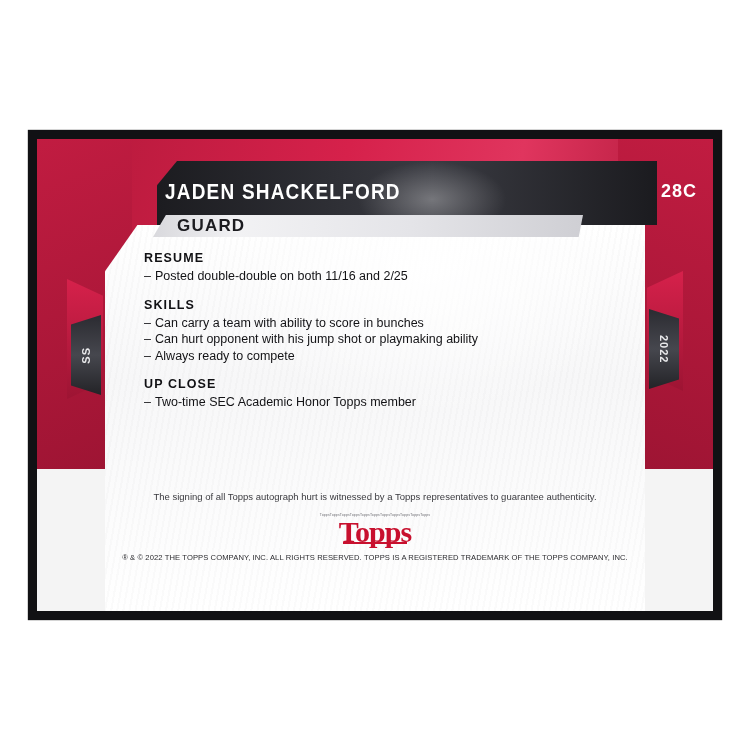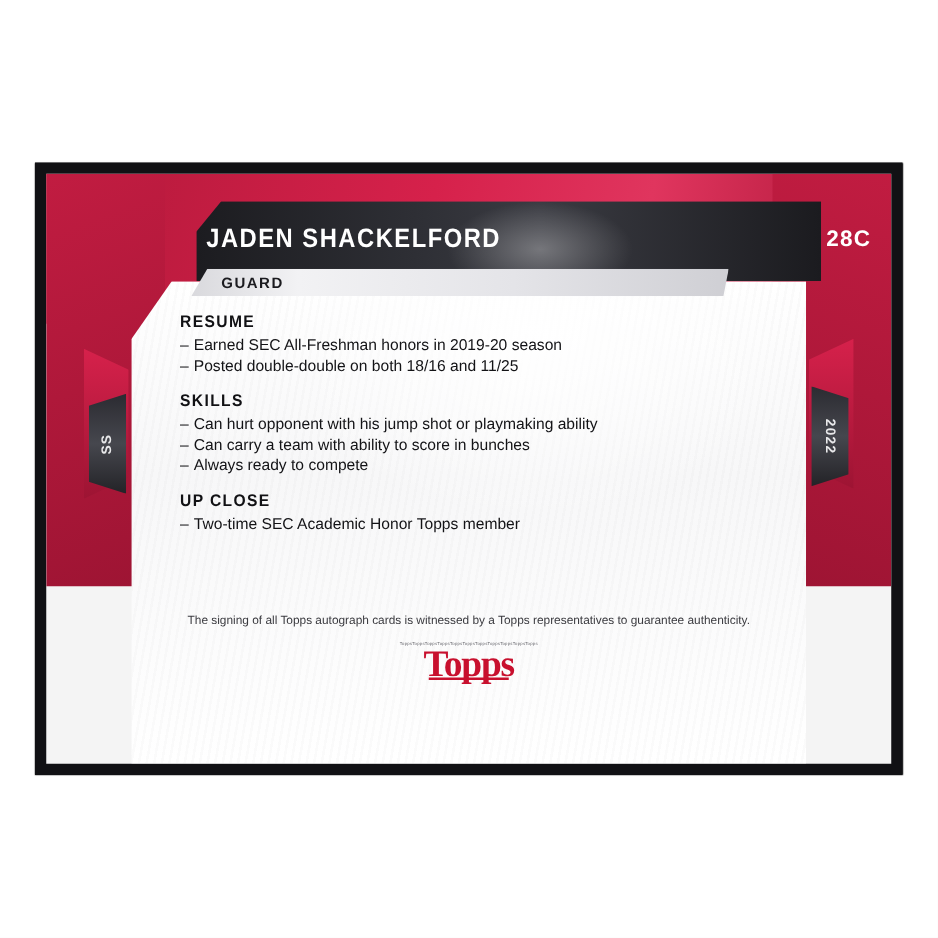--- a/index.html
+++ b/index.html
@@ -151,21 +151,21 @@
     top: 76px;
     width: 430px;
     height: 22px;
     background: linear-gradient(90deg, #d9d9dd 0%, #f2f2f4 20%, #e4e4e8 60%, #cfcfd4 100%);
     clip-path: polygon(3% 0, 100% 0, 99% 100%, 0 100%);
     display: flex;
     align-items: center;
   }
   .pos-text {
     margin-left: 24px;
-    font-size: 12px;
+    font-size: 17px;
     font-weight: bold;
     letter-spacing: 1.2px;
     color: #1b1b1f;
   }
 
   
   .side-tab {
     position: absolute;
     width: 30px;
     height: 80px;
@@ -328,41 +328,41 @@
         <span>SS</span>
       </div>
       <div class="side-tab right">
         <span>2022</span>
       </div>
 
       <div class="content">
 
         <div class="section">
           <div class="section-title">RESUME</div>
-          <div class="bullet"><span class="dash">–</span><span>Earned SEC All-Freshman honors in 2019-20 season</span></div>
-          <div class="bullet"><span class="dash">–</span><span>Posted double-double on both 18/16 and 11/25</span></div>
+          <div class="bullet"><span class="dash">–</span><span>Posted double-double on both 11/16 and 2/25</span></div>
         </div>
 
         <div class="section">
           <div class="section-title">SKILLS</div>
+          <div class="bullet"><span class="dash">–</span><span>Can carry a team with ability to score in bunches</span></div>
           <div class="bullet"><span class="dash">–</span><span>Can hurt opponent with his jump shot or playmaking ability</span></div>
-          <div class="bullet"><span class="dash">–</span><span>Can carry a team with ability to score in bunches</span></div>
           <div class="bullet"><span class="dash">–</span><span>Always ready to compete</span></div>
         </div>
 
         <div class="section">
           <div class="section-title">UP CLOSE</div>
           <div class="bullet"><span class="dash">–</span><span>Two-time SEC Academic Honor Topps member</span></div>
         </div>
 
       </div>
 
-      <div class="disclaimer">The signing of all Topps autograph cards is witnessed by a Topps representatives to guarantee authenticity.</div>
+      <div class="disclaimer">The signing of all Topps autograph hurt is witnessed by a Topps representatives to guarantee authenticity.</div>
 
       <div class="topps-logo-wrap">
         <div class="topps-tinytext">ToppsToppsToppsToppsToppsToppsToppsToppsToppsToppsTopps</div>
         <div class="topps-logo">Topps</div>
       </div>
 
+      <div class="copyright">® &amp; © 2022 THE TOPPS COMPANY, INC.  ALL RIGHTS RESERVED. TOPPS IS A REGISTERED TRADEMARK OF THE TOPPS COMPANY, INC.</div>
 
     </div>
   </div>
 </div>
 
 </body></html>

